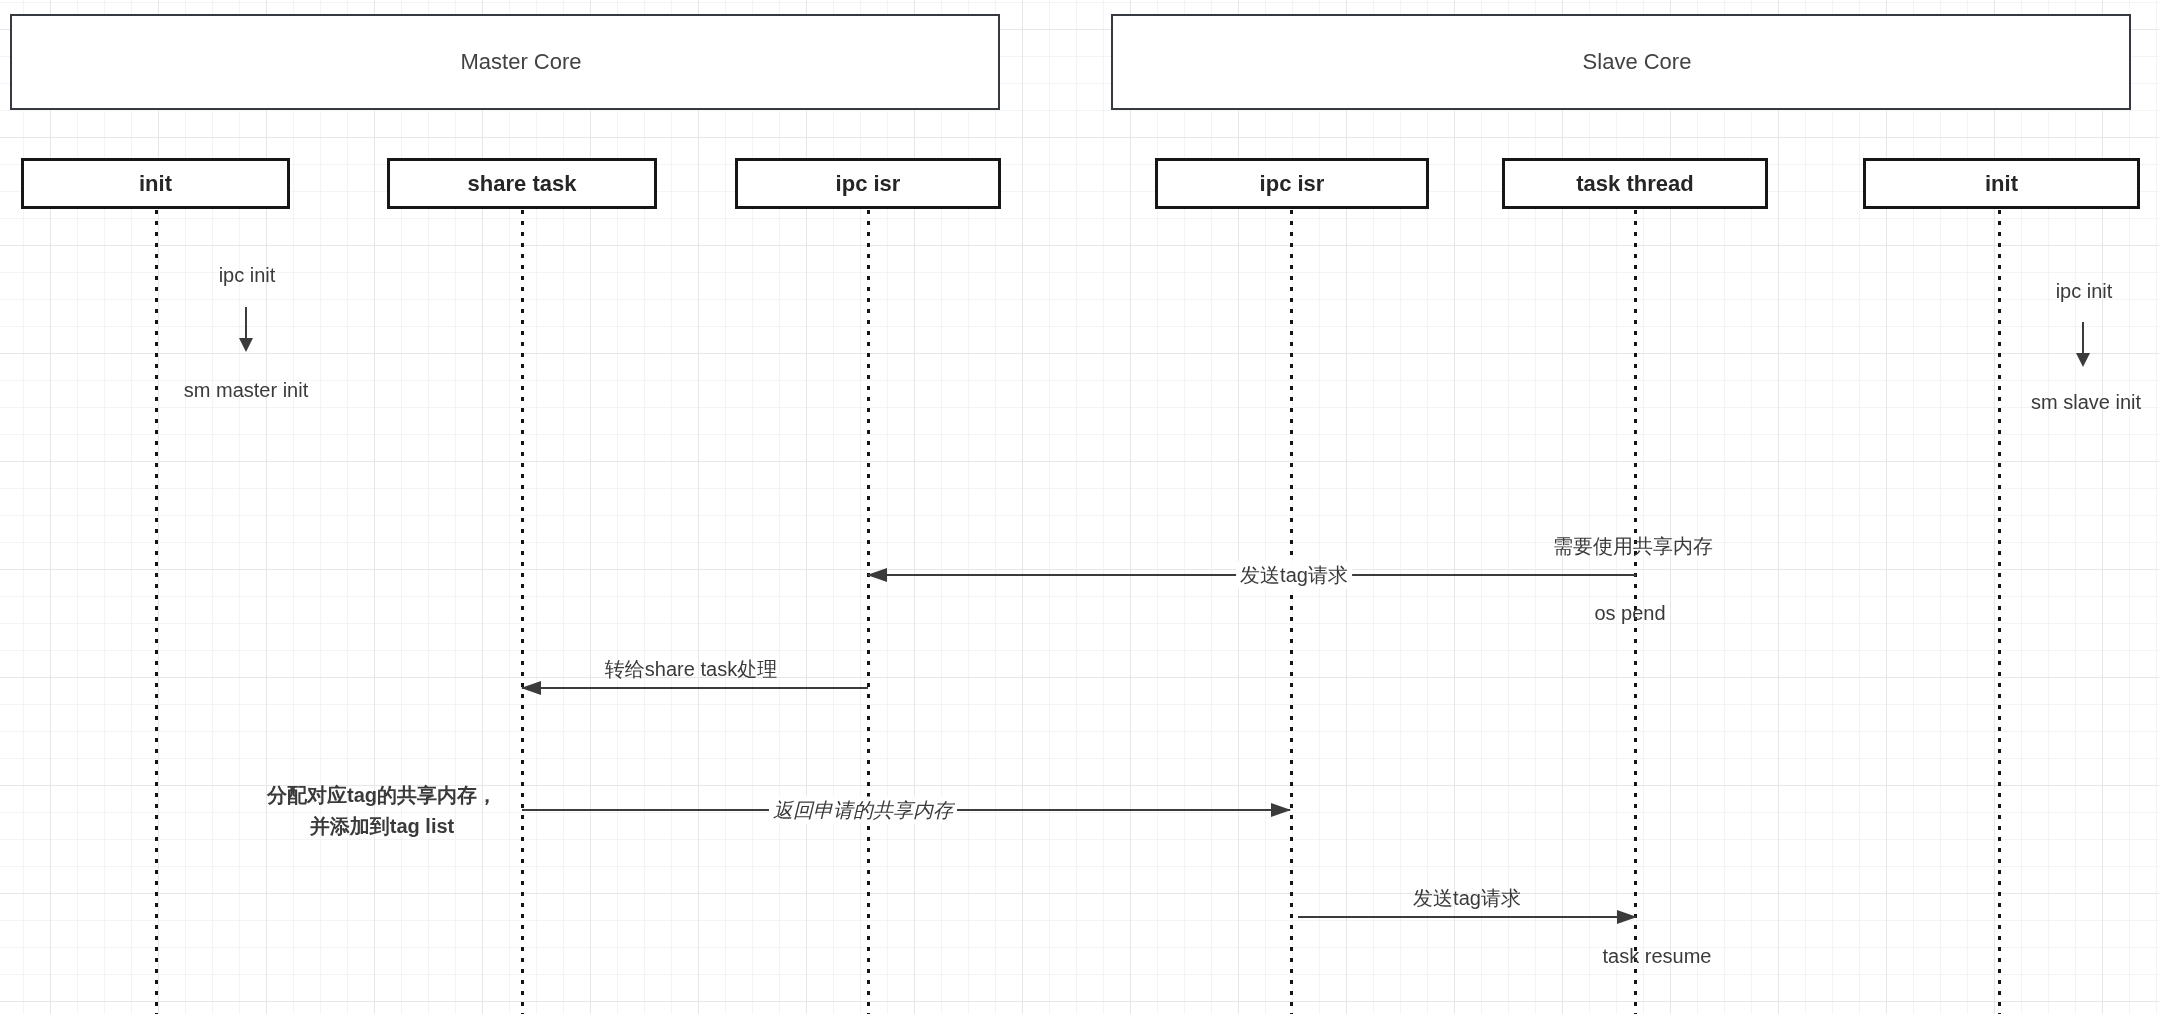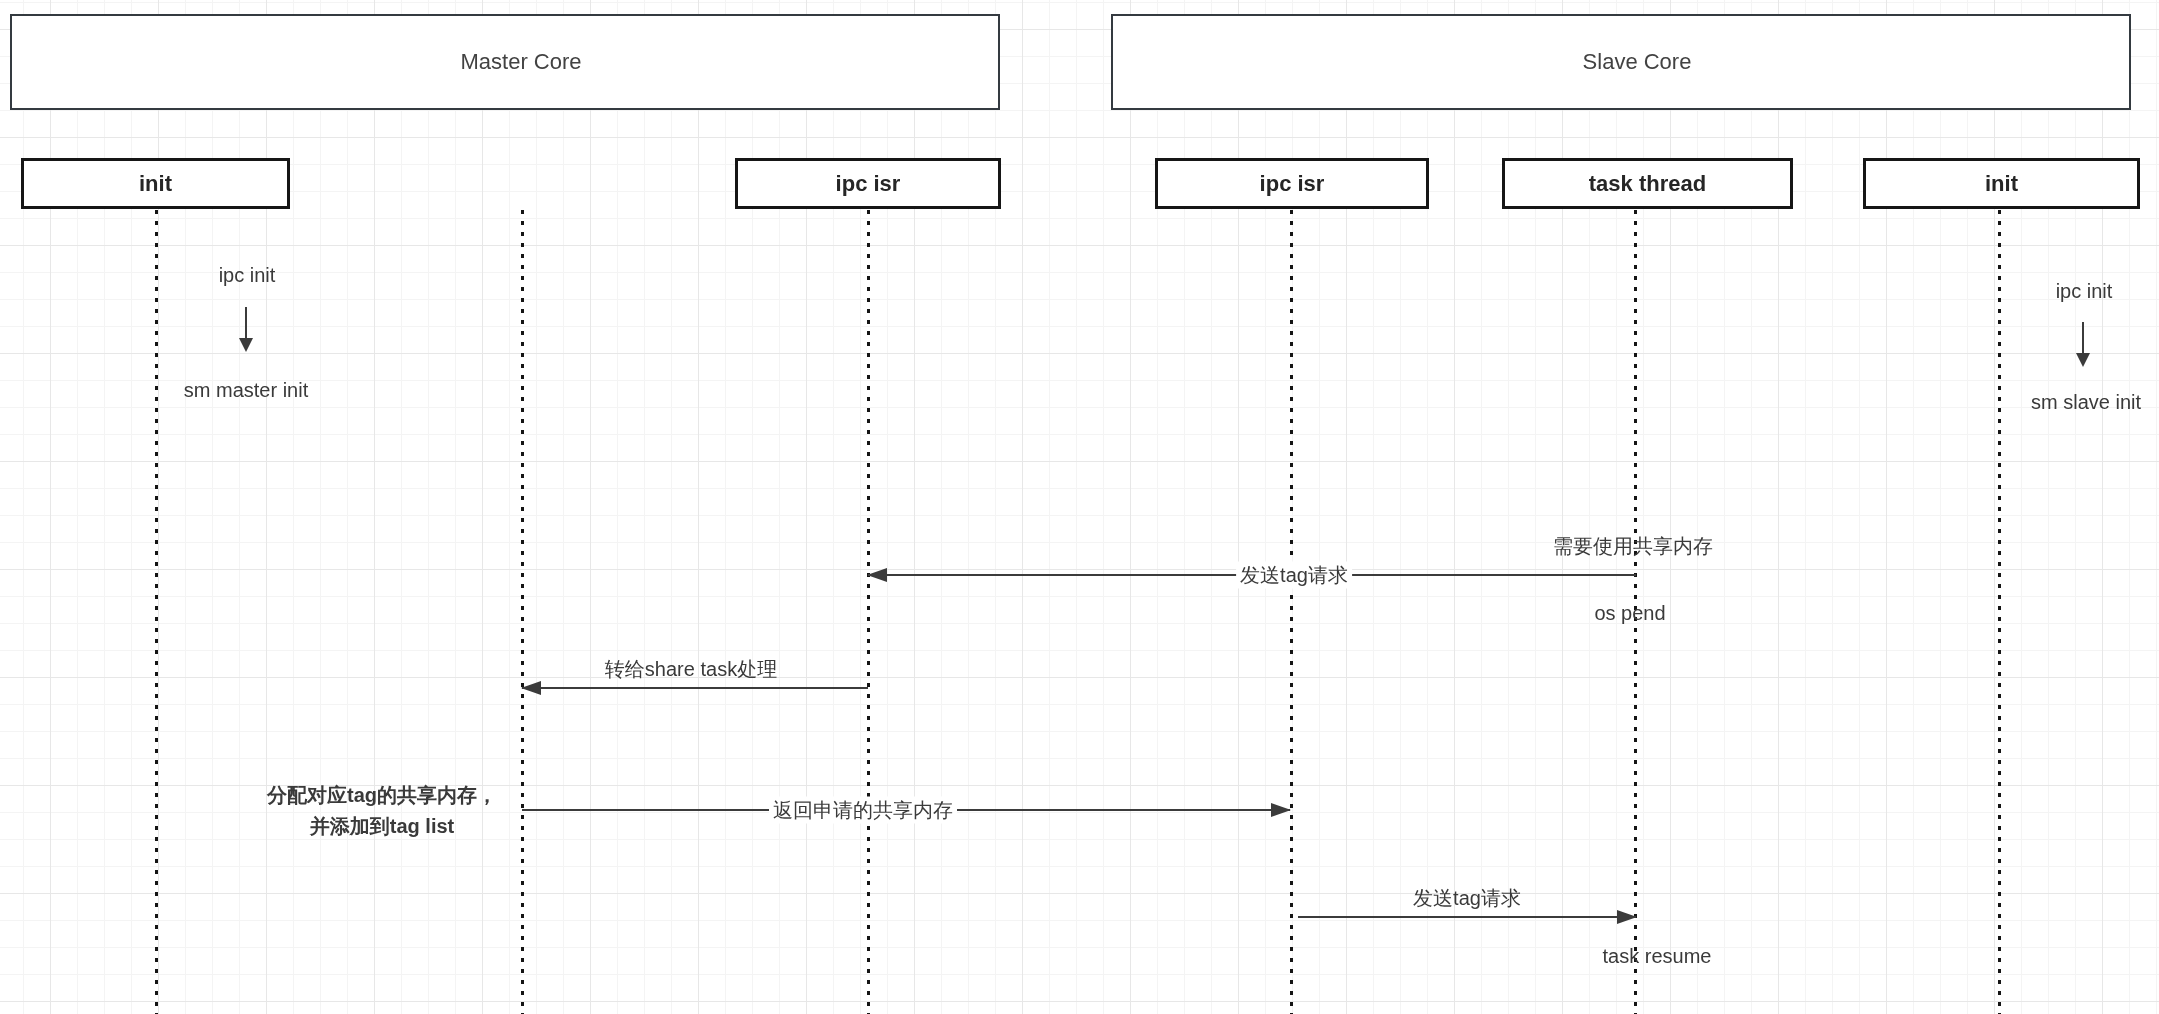--- a/index.html
+++ b/index.html
@@ -29,21 +29,21 @@
   .participant{
     position:absolute;top:158px;height:51px;box-sizing:border-box;
     background:#ffffff;border:3px solid #161616;
     display:flex;align-items:center;justify-content:center;
     font-size:22px;font-weight:bold;color:#262626;
   }
   #p-init-m{left:21px;width:269px;}
   #p-share-task{left:387px;width:270px;}
   #p-ipc-isr-m{left:735px;width:266px;}
   #p-ipc-isr-s{left:1155px;width:274px;}
-  #p-task-thread{left:1502px;width:291px;}
+  #p-task-thread{left:1502px;width:266px;}
   #p-init-s{left:1863px;width:277px;}
   .lifeline{
     position:absolute;top:210px;bottom:0;width:3px;
     background:repeating-linear-gradient(to bottom,#141414 0 4px,transparent 4px 11px);
   }
   #ll-0{left:155px;} #ll-1{left:521px;} #ll-2{left:867px;}
   #ll-3{left:1290px;} #ll-4{left:1634px;} #ll-5{left:1998px;}
   .free-label{
     position:absolute;transform:translate(-50%,-50%);
     font-size:20px;white-space:nowrap;color:#3a3a3a;
@@ -57,21 +57,21 @@
   #va-m{left:245px;top:307px;height:32px;}
   #va-s{left:2082px;top:322px;height:32px;}
   .vhead{
     position:absolute;bottom:-13px;left:-6px;width:0;height:0;
     border-left:7px solid transparent;border-right:7px solid transparent;
     border-top:14px solid #3b3b3b;
   }
   .msg{position:absolute;height:2px;background:#3b3b3b;}
   #msg-0{left:868px;top:574px;width:768px;text-decoration:underline;}
   #msg-1{left:522px;top:687px;width:346px;}
-  #msg-2{left:522px;top:809px;width:768px;}
+  #msg-2{left:522px;top:809px;width:768px;font-style:italic;}
   #msg-3{left:1298px;top:916px;width:338px;}
   .head-left{
     position:absolute;left:-1px;top:-6px;width:0;height:0;
     border-top:7px solid transparent;border-bottom:7px solid transparent;
     border-right:20px solid #3b3b3b;
   }
   .head-right{
     position:absolute;right:-1px;top:-6px;width:0;height:0;
     border-top:7px solid transparent;border-bottom:7px solid transparent;
     border-left:20px solid #3b3b3b;
@@ -95,20 +95,23 @@
 
   <div class="core-box" id="core-master">
     <span>Master Core</span>
   </div>
   <div class="core-box" id="core-slave">
     <span>Slave Core</span>
   </div>
 
   <div class="participant" id="p-init-m">
     <span>init</span>
+  </div>
+  <div class="participant" id="p-share-task">
+    <span>share task</span>
   </div>
   <div class="participant" id="p-ipc-isr-m">
     <span>ipc isr</span>
   </div>
   <div class="participant" id="p-ipc-isr-s">
     <span>ipc isr</span>
   </div>
   <div class="participant" id="p-task-thread">
     <span>task thread</span>
   </div>

